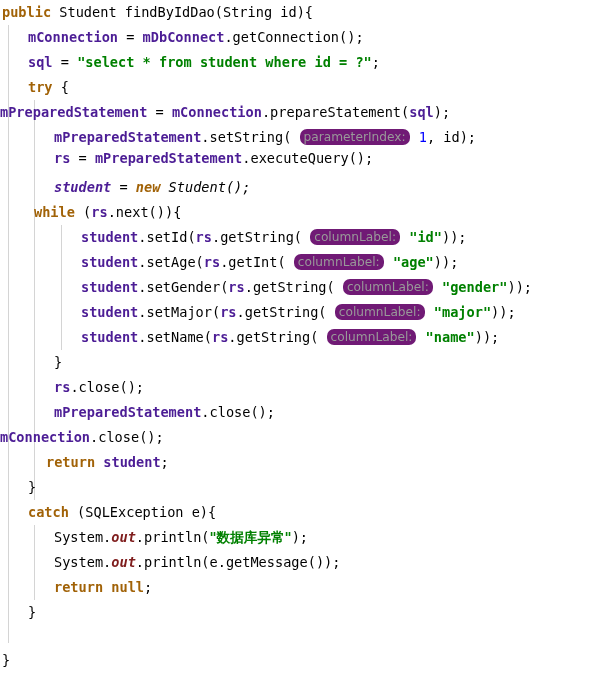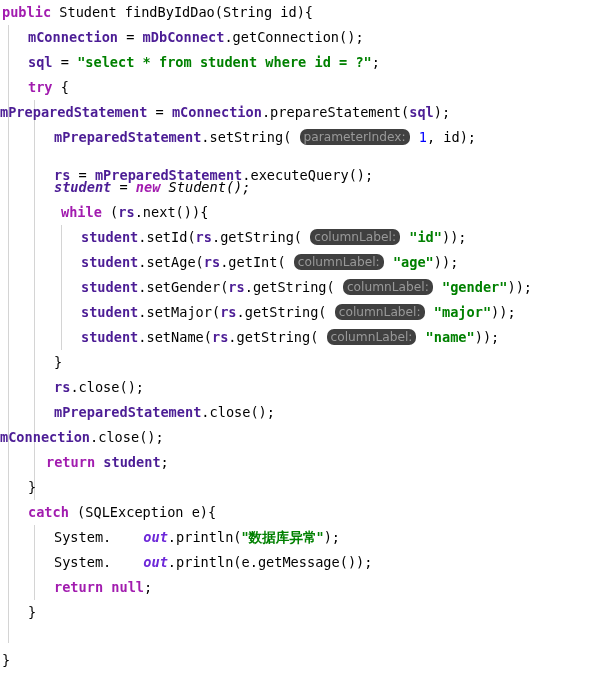--- a/index.html
+++ b/index.html
@@ -36,31 +36,31 @@
     height: 25px;
     line-height: 25px;
     white-space: pre;
     font-family: "DejaVu Sans Mono", monospace;
     font-size: 13.6px;
     color: #000000;
     letter-spacing: 0px;
   }
 
   
-  .kw   { color: #a21caf; font-weight: bold; }            
+  .kw   { color: #a16207; font-weight: bold; }            
   .fld  { color: #4c1d95; font-weight: bold; }            
-  .sfld { color: #6d28d9; font-weight: bold; font-style: italic; margin-left: 32px; } 
+  .sfld { color: #7f1d1d; font-weight: bold; font-style: italic; } 
   .str  { color: #008000; font-weight: bold; }            
   .num  { color: #0000FF; }                               
   .pln  { color: #000000; }                               
 
   
   .hint {
     display: inline-block;
-    background: #404040;
+    background: #701a75;
     color: #999999;
     font-family: "DejaVu Sans", sans-serif;
     font-size: 12.2px;
     font-weight: normal;
     border-radius: 7px;
     padding: 0px 4px 0px 4px;
     line-height: 16px;
     vertical-align: 1px;
     margin: 0 1px 0 0;
   }
@@ -76,23 +76,23 @@
       <div class="guide" style="left: 61px; top: 225px; height: 125px; background: rgb(212, 212, 212);"></div>
       <div class="guide" style="left: 34px; top: 525px; height: 75px; background: rgb(212, 212, 212);"></div>
     </div>
   <div id="lines">
       <div class="code-line" style="top: 0px; padding-left: 2px;"><span class="kw">public</span><span class="pln"> </span><span class="pln">Student</span><span class="pln"> </span><span class="pln">findByIdDao</span><span class="pln">(</span><span class="pln">String</span><span class="pln"> </span><span class="pln">id</span><span class="pln">){</span></div>
       <div class="code-line" style="top: 25px; padding-left: 28px;"><span class="fld">mConnection</span><span class="pln"> = </span><span class="fld">mDbConnect</span><span class="pln">.getConnection();</span></div>
       <div class="code-line" style="top: 50px; padding-left: 28px;"><span class="fld">sql</span><span class="pln"> = </span><span class="str">"select * from student where id = ?"</span><span class="pln">;</span></div>
       <div class="code-line" style="top: 75px; padding-left: 28px;"><span class="kw">try</span><span class="pln"> {</span></div>
       <div class="code-line" style="top: 100px; "><span class="fld">mPreparedStatement</span><span class="pln"> = </span><span class="fld">mConnection</span><span class="pln">.prepareStatement(</span><span class="fld">sql</span><span class="pln">);</span></div>
       <div class="code-line" style="top: 125px; padding-left: 54px;"><span class="fld">mPreparedStatement</span><span class="pln">.setString(</span><span class="pln"> </span><span class="hint">parameterIndex:</span><span class="pln"> </span><span class="num">1</span><span class="pln">, id);</span></div>
-      <div class="code-line" style="top: 163px; padding-left: 54px;"><span class="fld">rs</span><span class="pln"> = </span><span class="fld">mPreparedStatement</span><span class="pln">.executeQuery();</span></div>
+      <div class="code-line" style="top: 146px; padding-left: 54px;"><span class="fld">rs</span><span class="pln"> = </span><span class="fld">mPreparedStatement</span><span class="pln">.executeQuery();</span></div>
       <div class="code-line" style="top: 175px; padding-left: 54px; font-style: italic;"><span class="fld">student</span><span class="pln"> = </span><span class="kw">new</span><span class="pln"> Student();</span></div>
-      <div class="code-line" style="top: 200px; padding-left: 61px;"><span class="kw">while</span><span class="pln"> (</span><span class="fld">rs</span><span class="pln">.next()){</span></div>
+      <div class="code-line" style="top: 200px; padding-left: 34px;"><span class="kw">while</span><span class="pln"> (</span><span class="fld">rs</span><span class="pln">.next()){</span></div>
       <div class="code-line" style="top: 225px; padding-left: 81px;"><span class="fld">student</span><span class="pln">.setId(</span><span class="fld">rs</span><span class="pln">.getString(</span><span class="pln"> </span><span class="hint">columnLabel:</span><span class="pln"> </span><span class="str">"id"</span><span class="pln">));</span></div>
       <div class="code-line" style="top: 250px; padding-left: 81px;"><span class="fld">student</span><span class="pln">.setAge(</span><span class="fld">rs</span><span class="pln">.getInt(</span><span class="pln"> </span><span class="hint">columnLabel:</span><span class="pln"> </span><span class="str">"age"</span><span class="pln">));</span></div>
       <div class="code-line" style="top: 275px; padding-left: 81px;"><span class="fld">student</span><span class="pln">.setGender(</span><span class="fld">rs</span><span class="pln">.getString(</span><span class="pln"> </span><span class="hint">columnLabel:</span><span class="pln"> </span><span class="str">"gender"</span><span class="pln">));</span></div>
       <div class="code-line" style="top: 300px; padding-left: 81px;"><span class="fld">student</span><span class="pln">.setMajor(</span><span class="fld">rs</span><span class="pln">.getString(</span><span class="pln"> </span><span class="hint">columnLabel:</span><span class="pln"> </span><span class="str">"major"</span><span class="pln">));</span></div>
       <div class="code-line" style="top: 325px; padding-left: 81px;"><span class="fld">student</span><span class="pln">.setName(</span><span class="fld">rs</span><span class="pln">.getString(</span><span class="pln"> </span><span class="hint">columnLabel:</span><span class="pln"> </span><span class="str">"name"</span><span class="pln">));</span></div>
       <div class="code-line" style="top: 350px; padding-left: 54px;"><span class="pln">}</span></div>
       <div class="code-line" style="top: 375px; padding-left: 54px;"><span class="fld">rs</span><span class="pln">.close();</span></div>
       <div class="code-line" style="top: 400px; padding-left: 54px;"><span class="fld">mPreparedStatement</span><span class="pln">.close();</span></div>
       <div class="code-line" style="top: 425px; "><span class="fld">mConnection</span><span class="pln">.close();</span></div>
       <div class="code-line" style="top: 450px; padding-left: 46px;"><span class="kw">return</span><span class="pln"> </span><span class="fld">student</span><span class="pln">;</span></div>

